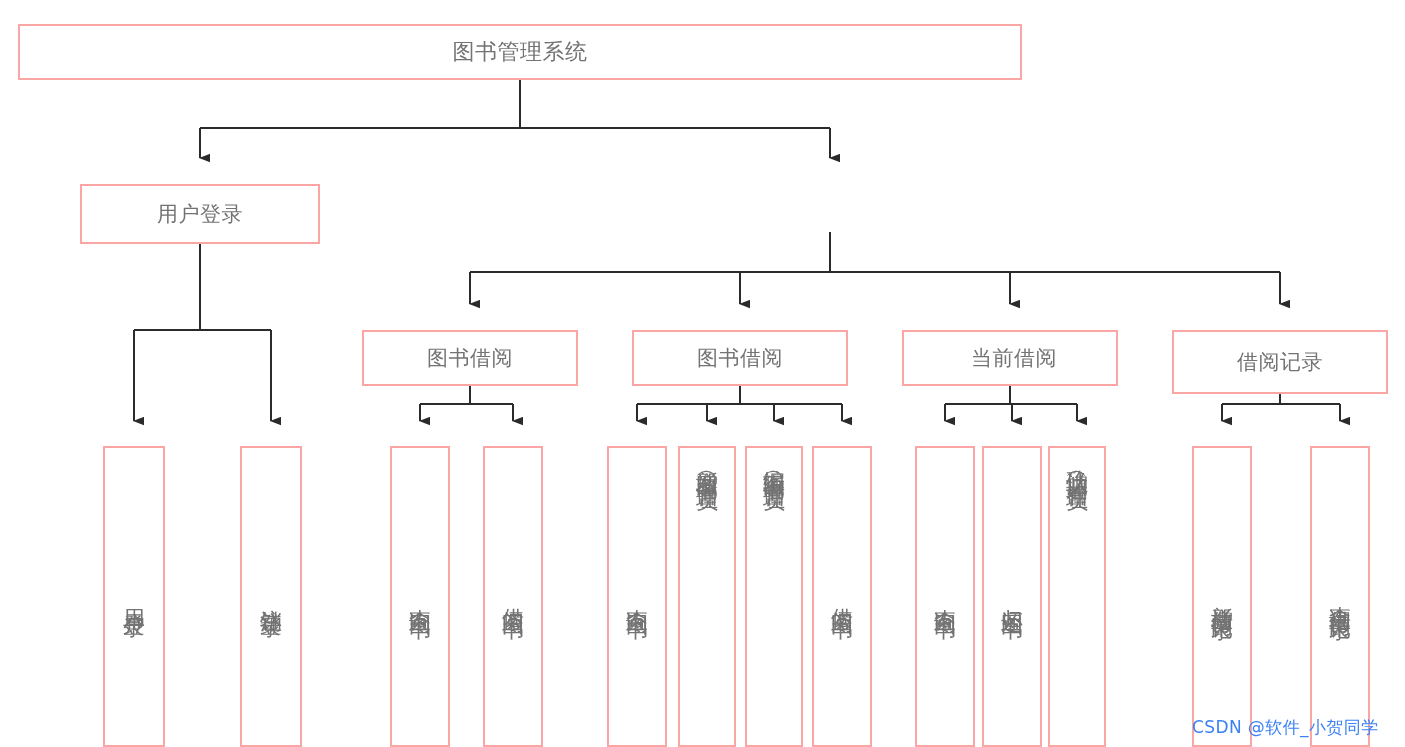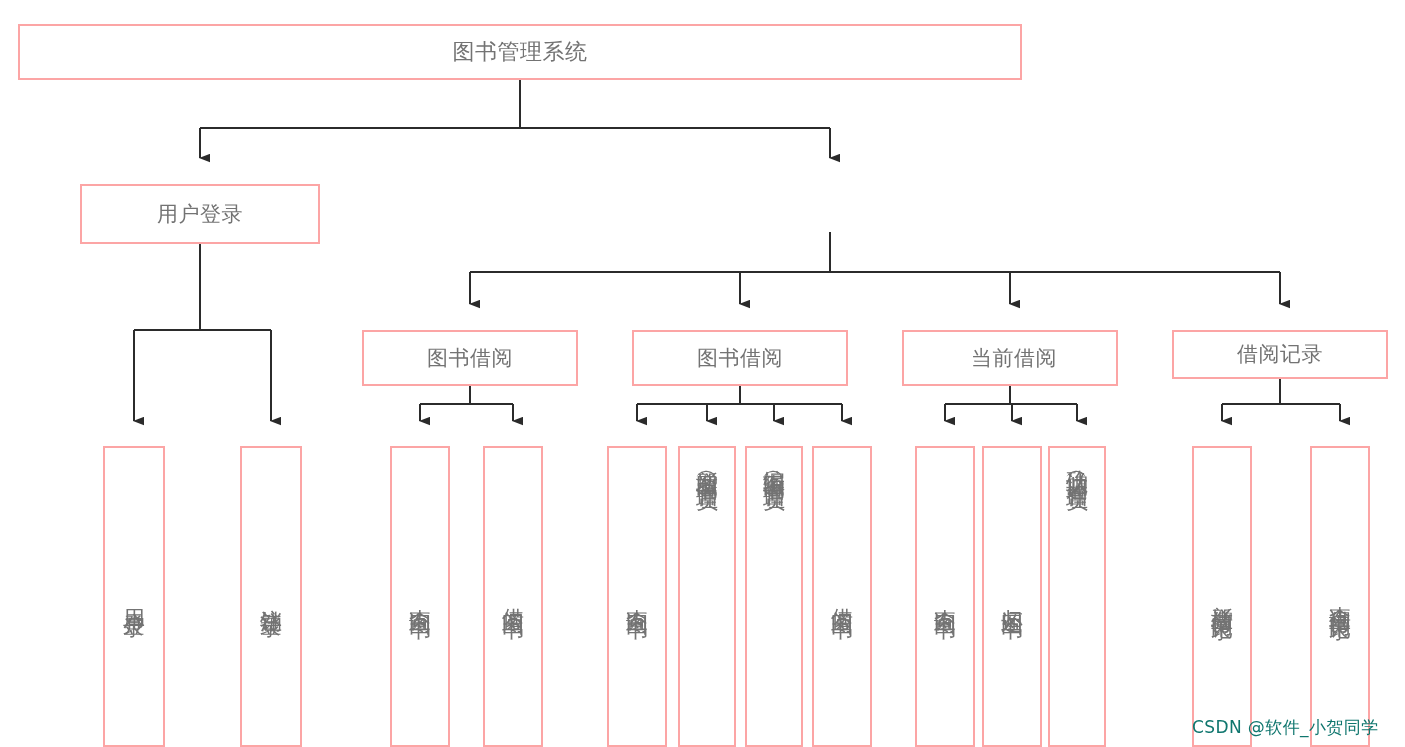--- a/index.html
+++ b/index.html
@@ -142,21 +142,21 @@
 
   <div class="node horiz" style="left: 362px; top: 318px; width: 216px; height: 56px;">
     <span class="node-label">图书借阅</span>
   </div>
   <div class="node horiz" style="left: 632px; top: 318px; width: 216px; height: 56px;">
     <span class="node-label">图书借阅</span>
   </div>
   <div class="node horiz" style="left: 902px; top: 318px; width: 216px; height: 56px; padding-left: 8px;">
     <span class="node-label">当前借阅</span>
   </div>
-  <div class="node horiz" style="left: 1172px; top: 318px; width: 216px; height: 49px;">
+  <div class="node horiz" style="left: 1172px; top: 318px; width: 216px; height: 64px;">
     <span class="node-label">借阅记录</span>
   </div>
 
   <div class="node leaf centered" style="left: 103px; top: 434px; width: 62px; height: 301px;">
     <span class="node-label">用户登录</span>
   </div>
   <div class="node leaf centered" style="left: 240px; top: 434px; width: 62px; height: 301px;">
     <span class="node-label">注销登录</span>
   </div>
   <div class="node leaf centered" style="left: 390px; top: 434px; width: 60px; height: 301px;">
@@ -186,15 +186,15 @@
   <div class="node leaf" style="left: 1048px; top: 434px; width: 58px; height: 301px;">
     <span class="node-label">确认归还（管理员）</span>
   </div>
   <div class="node leaf centered" style="left: 1192px; top: 434px; width: 60px; height: 301px;">
     <span class="node-label">新增借阅记录</span>
   </div>
   <div class="node leaf centered" style="left: 1310px; top: 434px; width: 60px; height: 301px;">
     <span class="node-label">查询借阅记录</span>
   </div>
 
-  <div id="watermark" style="left: 1192px; top: 716px; color: #0f766e;">CSDN @软件_小贺同学</div>
+  <div id="watermark" style="left: 1192px; top: 716px; color: #3b82f6;">CSDN @软件_小贺同学</div>
 
 </div>
 
 </body></html>

